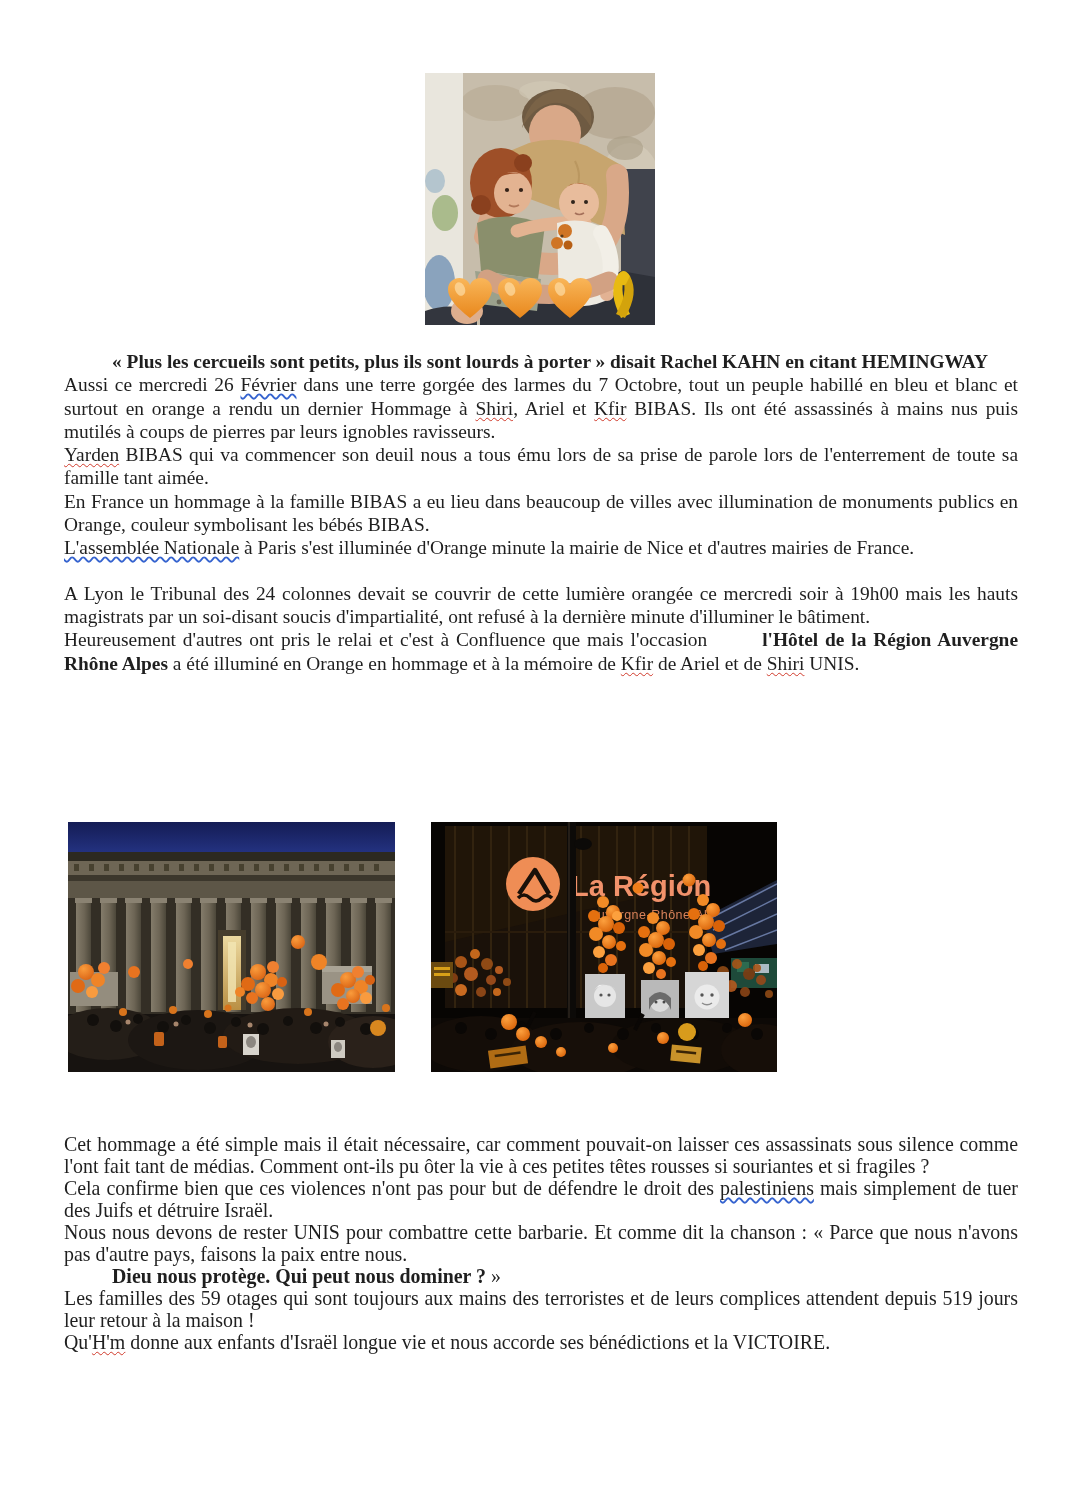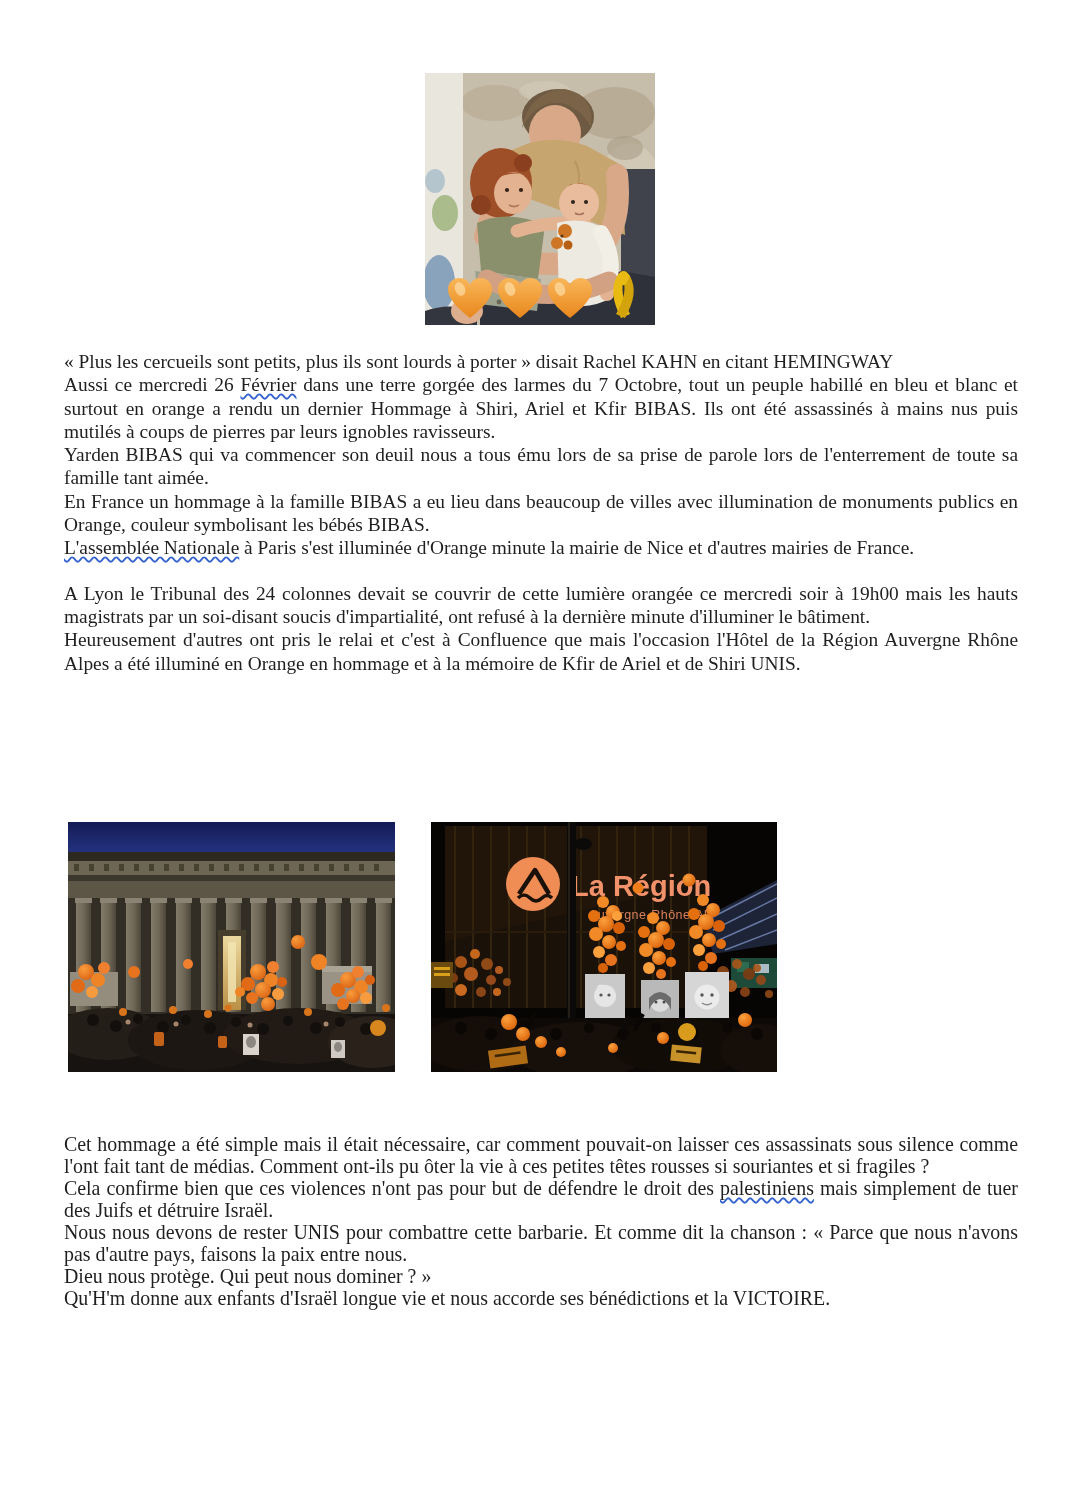--- a/index.html
+++ b/index.html
@@ -8,22 +8,22 @@
         font-family:"Liberation Serif","DejaVu Serif",serif;color:#1f1f1f;}
   .photo{position:absolute;line-height:0;}
   #family-photo{left:425px;top:73px;}
   #courthouse-photo{left:68px;top:822px;}
   #region-photo{left:431px;top:822px;}
   .article{position:absolute;left:64px;width:954px;text-align:justify;}
   #article1{top:350px;font-size:19.4px;line-height:23.3px;}
   #article2{top:1133px;font-size:19.9px;line-height:22px;}
   .para{margin:0;}
   .space-before{margin-top:22px;}
-  .rs-b{font-weight:normal;}
-  .rs-red{text-decoration-style:wavy;text-decoration-color:#d03a2b;
+  .rs-b{font-weight:bold;margin-left:48px;}
+  .rs-red{text-decoration:underline;text-decoration-style:wavy;text-decoration-color:#d03a2b;
           text-decoration-thickness:1.4px;text-underline-offset:2px;text-decoration-skip-ink:none;}
   .rs-blue{text-decoration:underline;text-decoration-style:wavy;text-decoration-color:#3563cf;
           text-decoration-thickness:1.8px;text-underline-offset:2px;text-decoration-skip-ink:none;}
   svg text{font-family:"Liberation Sans","DejaVu Sans",sans-serif;}
 </style>
 </head>
 <body>
 
 <div class="page">
 
@@ -476,16 +476,17 @@
       <rect x="3" y="145" width="16" height="3" fill="#d8a018"></rect>
       <rect x="3" y="151" width="16" height="3" fill="#d8a018"></rect>
     </svg>
   </div>
 
   <div class="article" id="article2">
       <div class="para"><span>Cet hommage a été simple mais il était nécessaire, car comment pouvait-on laisser ces assassinats sous silence comme l'ont fait tant de médias. Comment ont-ils pu ôter la vie à ces petites têtes rousses si souriantes et si fragiles ?</span></div>
       <div class="para"><span>Cela confirme bien que ces violences n'ont pas pour but de défendre le droit des </span><span class="rs-blue">palestiniens</span><span> mais simplement de tuer des Juifs et détruire Israël.</span></div>
       <div class="para"><span>Nous nous devons de rester UNIS pour combattre cette barbarie. Et comme dit la chanson : « Parce que nous n'avons pas d'autre pays, faisons la paix entre nous.</span></div>
       <div class="para"><span class="rs-b">Dieu nous protège. Qui peut nous dominer ? </span><span>»</span></div>
+      <div class="para"><span>Les familles des 59 otages qui sont toujours aux mains des terroristes et de leurs complices attendent depuis 519 jours leur retour à la maison !</span></div>
       <div class="para"><span>Qu'</span><span class="rs-red">H'm</span><span> donne aux enfants d'Israël longue vie et nous accorde ses bénédictions et la VICTOIRE.</span></div>
     </div>
 
 </div>
 
 </body></html>

